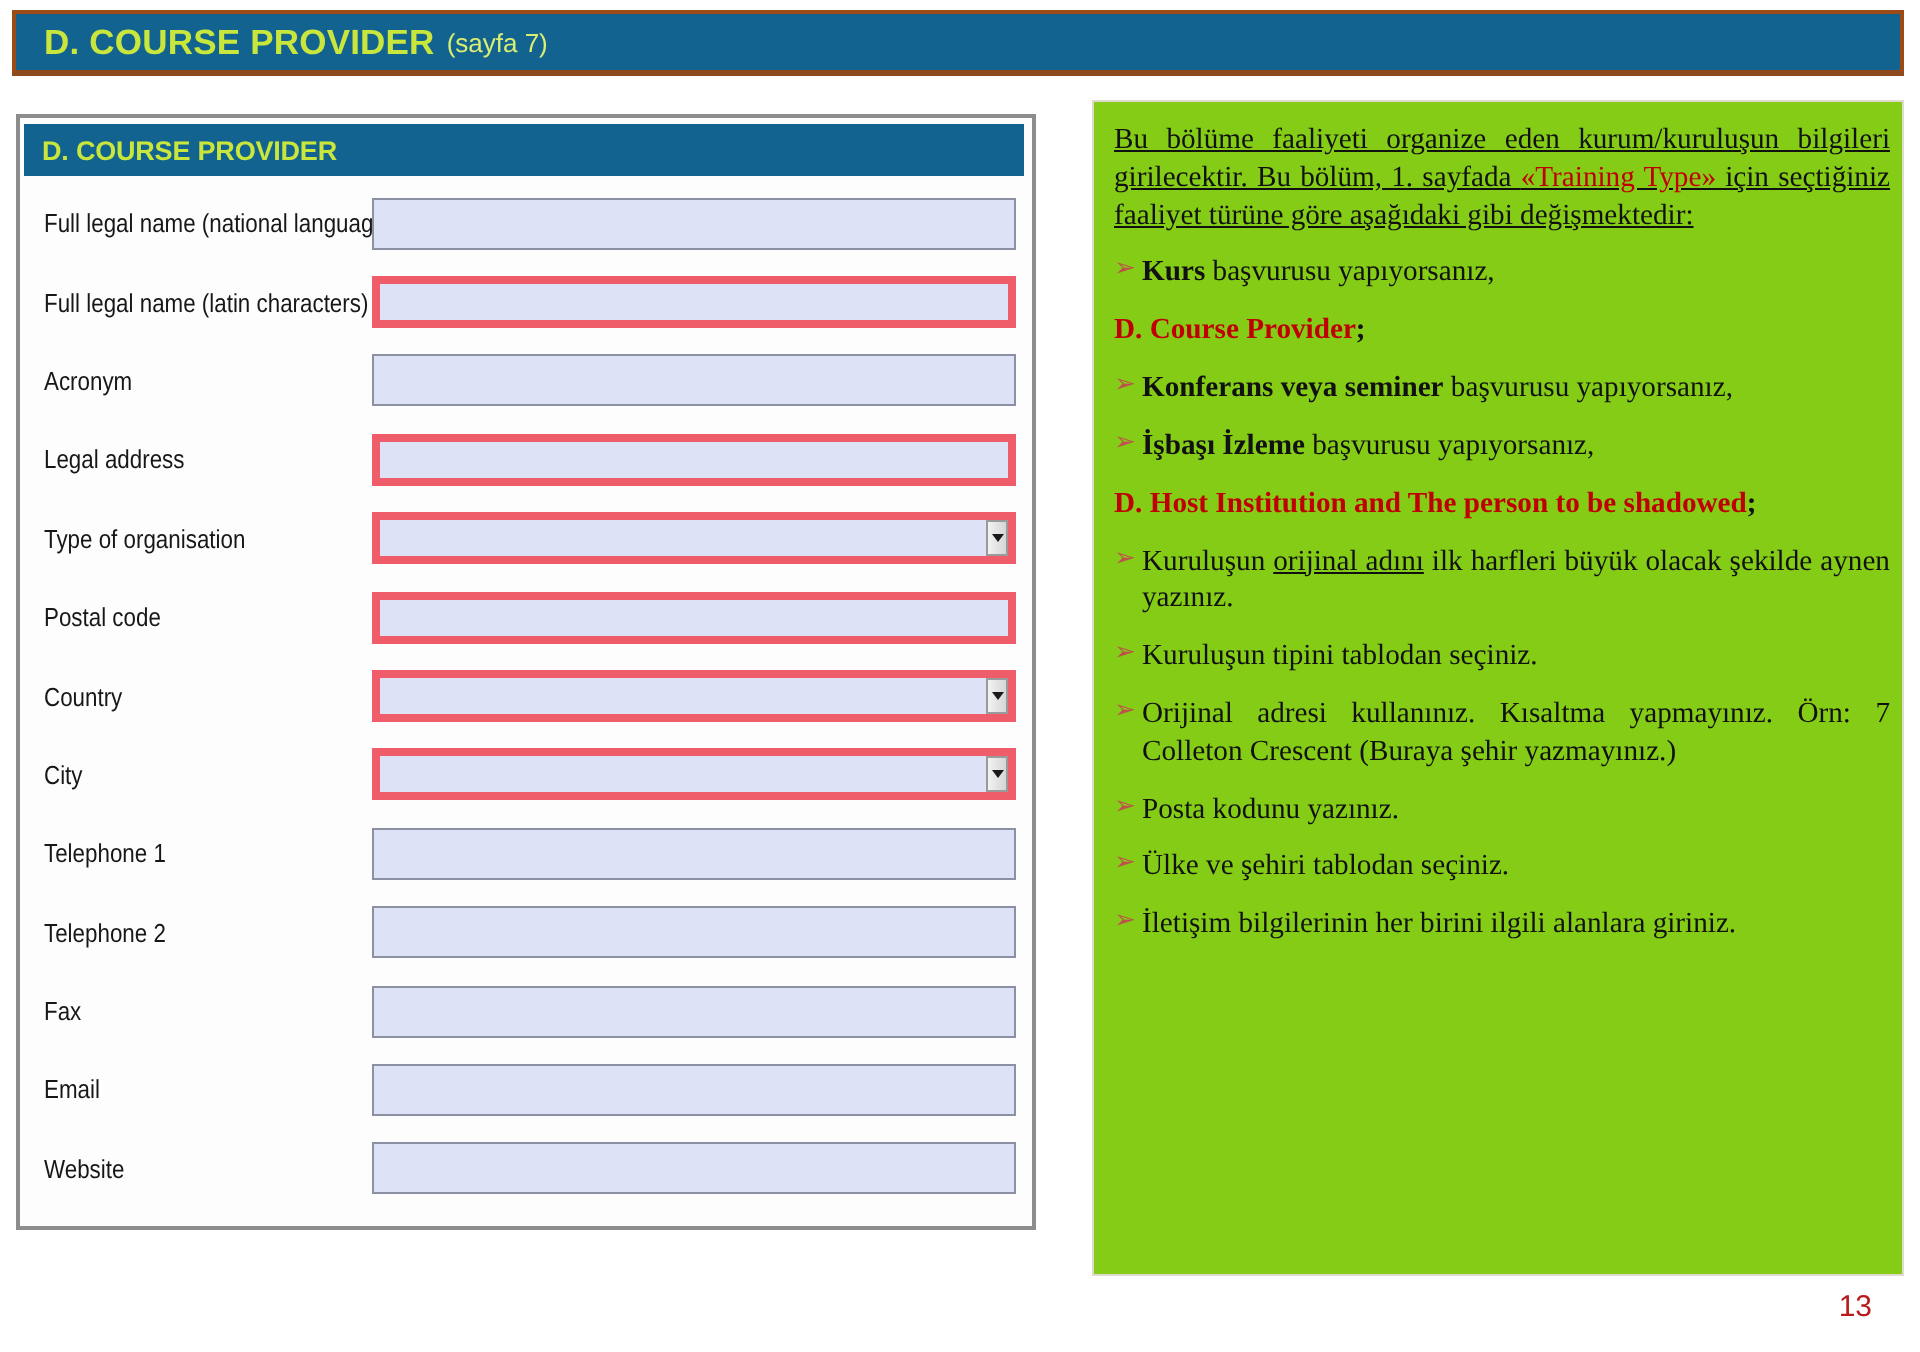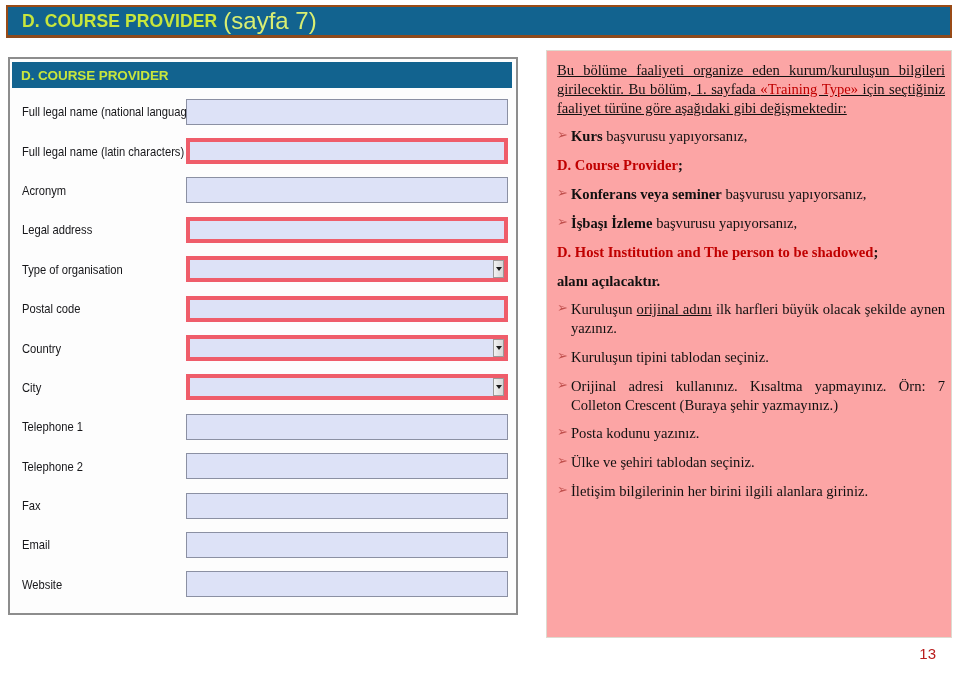--- a/index.html
+++ b/index.html
@@ -34,21 +34,21 @@
   }
   #title-banner .t-strong {
     color: #c8e63c;
     font-weight: bold;
     font-size: 17.5px;
     letter-spacing: .1px;
   }
   #title-banner .t-light {
     color: #d9ee72;
     font-weight: normal;
-    font-size: 24px;
+    font-size: 13px;
     margin-left: 6px;
   }
 
   
   #form-panel {
     position: absolute;
     left: 8px;
     top: 57px;
     width: 510px;
     height: 558px;
@@ -133,21 +133,21 @@
     border-top: 4px solid #1a1a1a;
   }
 
   
   #text-panel {
     position: absolute;
     left: 546px;
     top: 50px;
     width: 406px;
     height: 588px;
-    background: #fca5a5;
+    background: #84cc16;
     border: 1px solid #dedad0;
     box-sizing: border-box;
     padding: 10px 6px 10px 10px;
   }
   #text-panel p {
     margin: 0 0 10px 0;
     font-family: "Liberation Serif", serif;
     font-size: 14.6px;
     line-height: 1.29;
     color: #111111;
@@ -283,21 +283,20 @@
 <div id="text-panel">
   <p class="para-intro">
     <span>Bu bölüme faaliyeti organize eden kurum/kuruluşun bilgileri girilecektir. Bu bölüm, 1. sayfada </span><span class="red">«Training Type»</span><span> için seçtiğiniz faaliyet türüne göre aşağıdaki gibi değişmektedir:</span>
   </p>
   <div id="instruction-items">
       <p class="bullet"><span class="bold">Kurs</span><span> başvurusu yapıyorsanız,</span></p>
       <p class="bullet noindent"><span class="redbold">D. Course Provider</span><span class="bold">;</span></p>
       <p class="bullet"><span class="bold">Konferans veya seminer</span><span> başvurusu yapıyorsanız,</span></p>
       <p class="bullet"><span class="bold">İşbaşı İzleme</span><span> başvurusu yapıyorsanız,</span></p>
       <p class="bullet noindent"><span class="redbold">D. Host Institution and The person to be shadowed</span><span class="bold">;</span></p>
-      <p class="bullet noindent bold">alanı açılacaktır.</p>
       <p class="bullet"><span>Kuruluşun </span><span class="u">orijinal adını</span><span> ilk harfleri büyük olacak şekilde aynen yazınız.</span></p>
       <p class="bullet">Kuruluşun tipini tablodan seçiniz.</p>
       <p class="bullet">Orijinal adresi kullanınız. Kısaltma yapmayınız. Örn: 7 Colleton Crescent (Buraya şehir yazmayınız.)</p>
       <p class="bullet">Posta kodunu yazınız.</p>
       <p class="bullet">Ülke ve şehiri tablodan seçiniz.</p>
       <p class="bullet">İletişim bilgilerinin her birini ilgili alanlara giriniz.</p>
     </div>
 </div>
 
 <div id="page-number">13</div>

